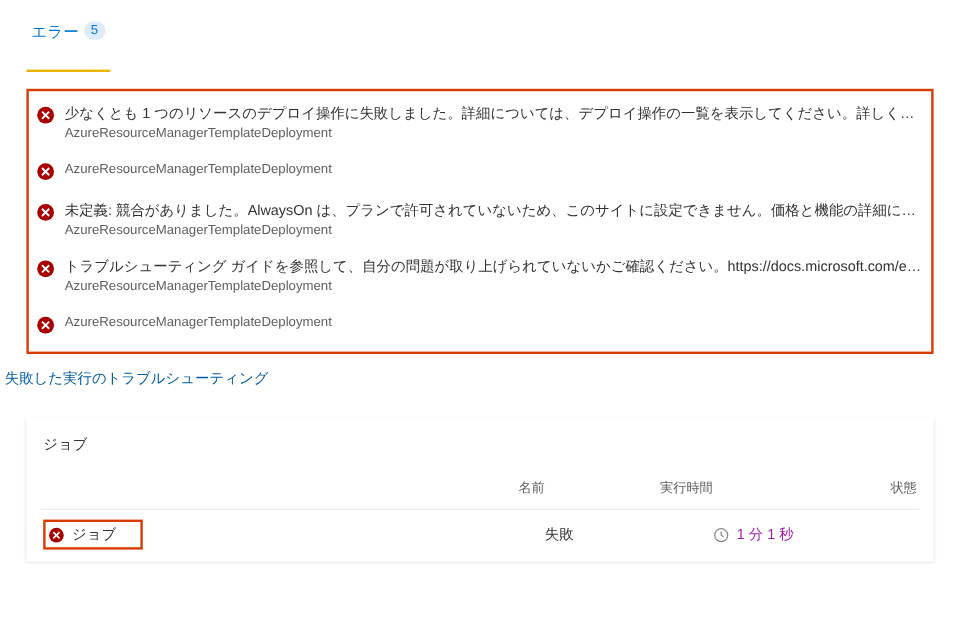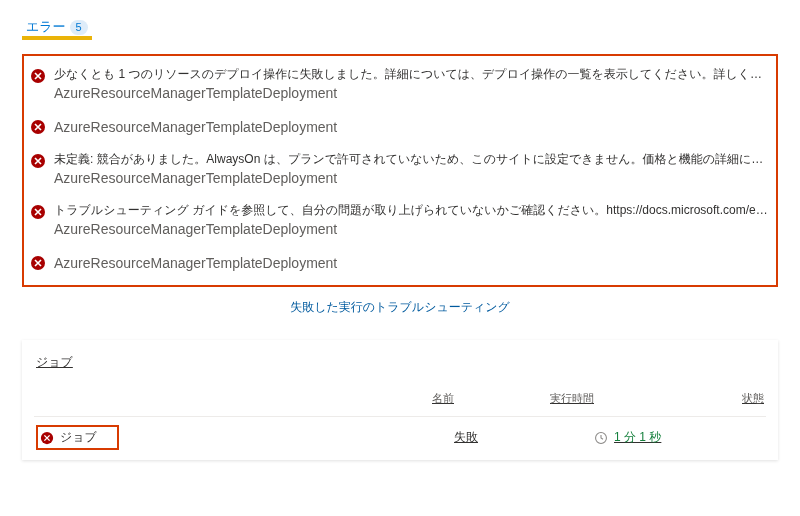--- a/index.html
+++ b/index.html
@@ -8,24 +8,24 @@
       background: #fff;
       width: 800px;
       height: 516px;
       font-size: 12px;
       color: #323130;
       overflow: hidden;
     }
     .tab-row { padding: 14px 22px 0 22px; }
     .tab {
       display: inline-flex;
-      align-items: center;
+      align-items: flex-start;
       gap: 4px;
-      padding: 4px 4px 0 4px;
-      border-bottom: 4px solid #eab308;
+      padding: 4px 4px 22px 4px;
+      border-bottom: 2px solid #eab308;
       color: #0078d4;
       font-size: 13px;
     }
     .tab .count {
       background: #deecf9;
       color: #0078d4;
       border-radius: 10px;
       padding: 0 6px;
       font-size: 11px;
       line-height: 15px;
@@ -50,35 +50,34 @@
     .error-text { flex: 1; min-width: 0; }
     .error-msg {
       color: #323130;
       font-size: 12px;
       white-space: nowrap;
       overflow: hidden;
       text-overflow: ellipsis;
     }
     .error-source {
       color: #605e5c;
-      font-size: 14px;
+      font-size: 11px;
       margin-top: 2px;
     }
     .trouble-link {
-      text-align: center;
+      text-align: left;
       padding: 4px 4px 10px 4px;
       color: #005a9e;
       font-size: 12px;
     }
     .jobs-card {
       margin: 14px 22px 0 22px;
       box-shadow: 0 1px 3px rgba(0,0,0,0.12);
       background: #fff;
       padding: 10px 12px 0 12px;
-      text-decoration: underline;
     }
     .jobs-title { font-size: 12px; color: #323130; padding: 4px 2px 16px 2px; }
     .jobs-header {
       display: grid;
       grid-template-columns: 1fr 140px 170px;
       font-size: 11px;
       color: #605e5c;
       padding: 4px 2px 10px 2px;
       text-align: right;
     }
@@ -92,21 +91,21 @@
     }
     .job-name-cell {
       display: inline-flex;
       align-items: center;
       gap: 6px;
       border: 2px solid #d83b01;
       padding: 2px 20px 2px 2px;
       width: fit-content;
     }
     .small-icon { width: 14px; height: 14px; }
-    .dur-cell { display: inline-flex; align-items: center; gap: 6px; color: #15803d; }
+    .dur-cell { display: inline-flex; align-items: center; gap: 6px; color: #a21caf; }
     .clock { width: 14px; height: 14px; }
   </style>
 </head>
 <body>
 
 <div class="tab-row">
   <div class="tab">
     <span>エラー</span>
     <span class="count">5</span>
   </div>

